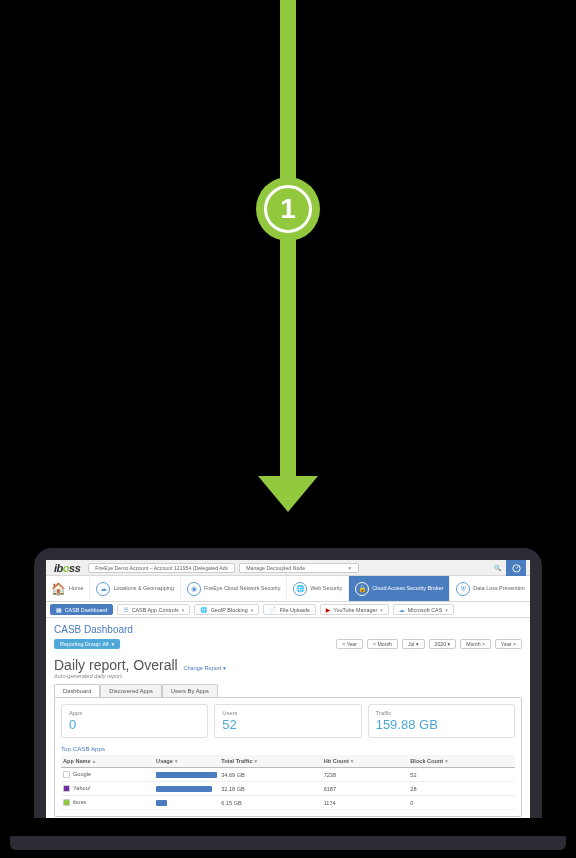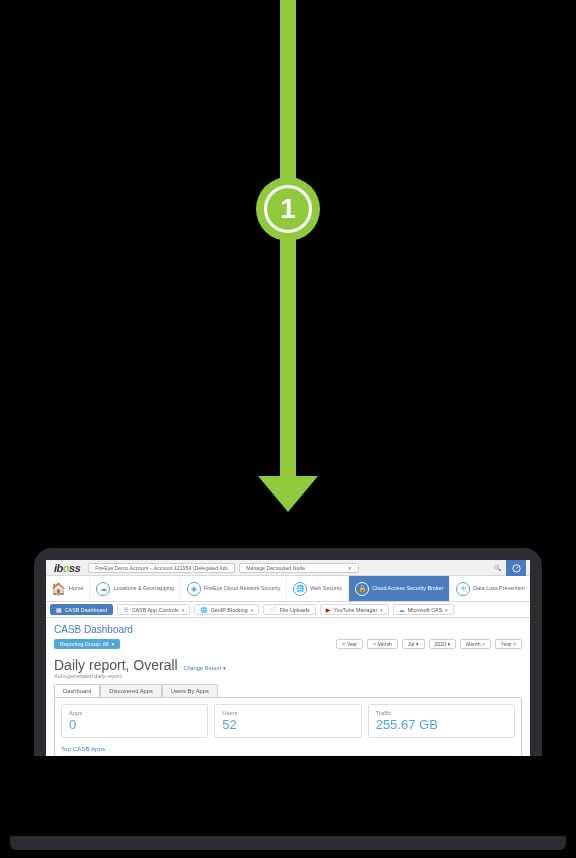--- a/index.html
+++ b/index.html
@@ -50,21 +50,21 @@
   
   .laptop {
     position: absolute;
     left: 34px; right: 34px;
     top: 548px;
     background: #2d2b34;
     border-radius: 18px 18px 0 0;
     border: 2px solid #2d2b34;
     border-bottom: none;
     padding: 10px 10px 0 10px;
-    height: 208px;
+    height: 270px;
     overflow: hidden;
   }
   .laptop-base {
     position: absolute;
     left: 10px; right: 10px;
     top: 836px;
     height: 14px;
     background: #2d2b34;
     border-radius: 2px 2px 6px 6px;
   }
@@ -347,21 +347,21 @@
         <div class="kpi">
           <div class="klabel">Apps</div>
           <div class="kval">0</div>
         </div>
         <div class="kpi">
           <div class="klabel">Users</div>
           <div class="kval">52</div>
         </div>
         <div class="kpi">
           <div class="klabel">Traffic</div>
-          <div class="kval">255.67 GB</div>
+          <div class="kval">159.88 GB</div>
         </div>
       </div>
 
       <div class="sect-title">Top CASB Apps</div>
       <table class="tbl">
         <thead>
           <tr>
             <th><span>App Name</span><span class="sort">▴</span></th>
             <th><span>Usage</span><span class="sort">▾</span></th>
             <th><span>Total Traffic</span><span class="sort">▾</span></th>

